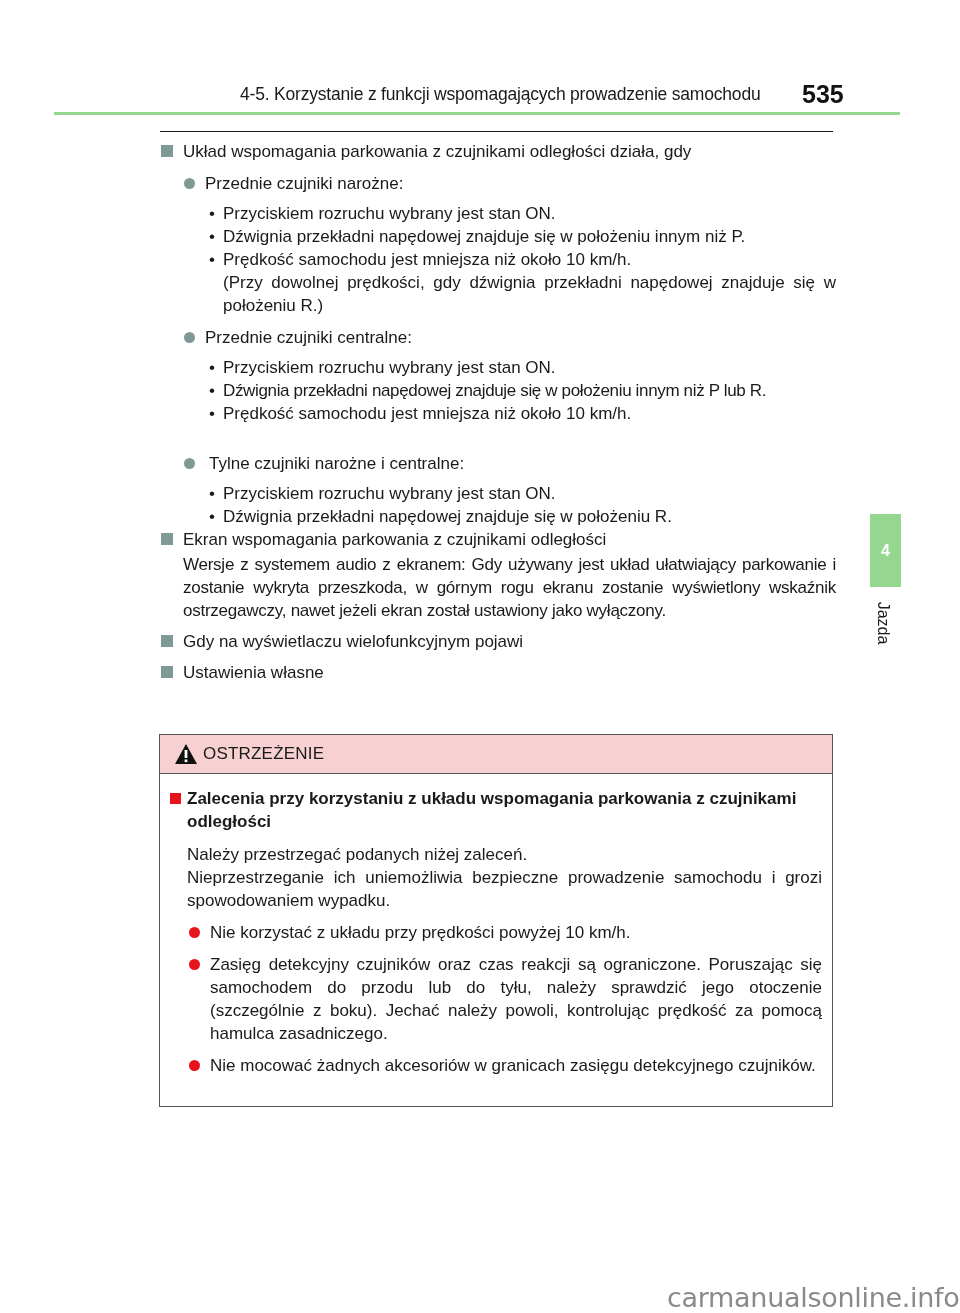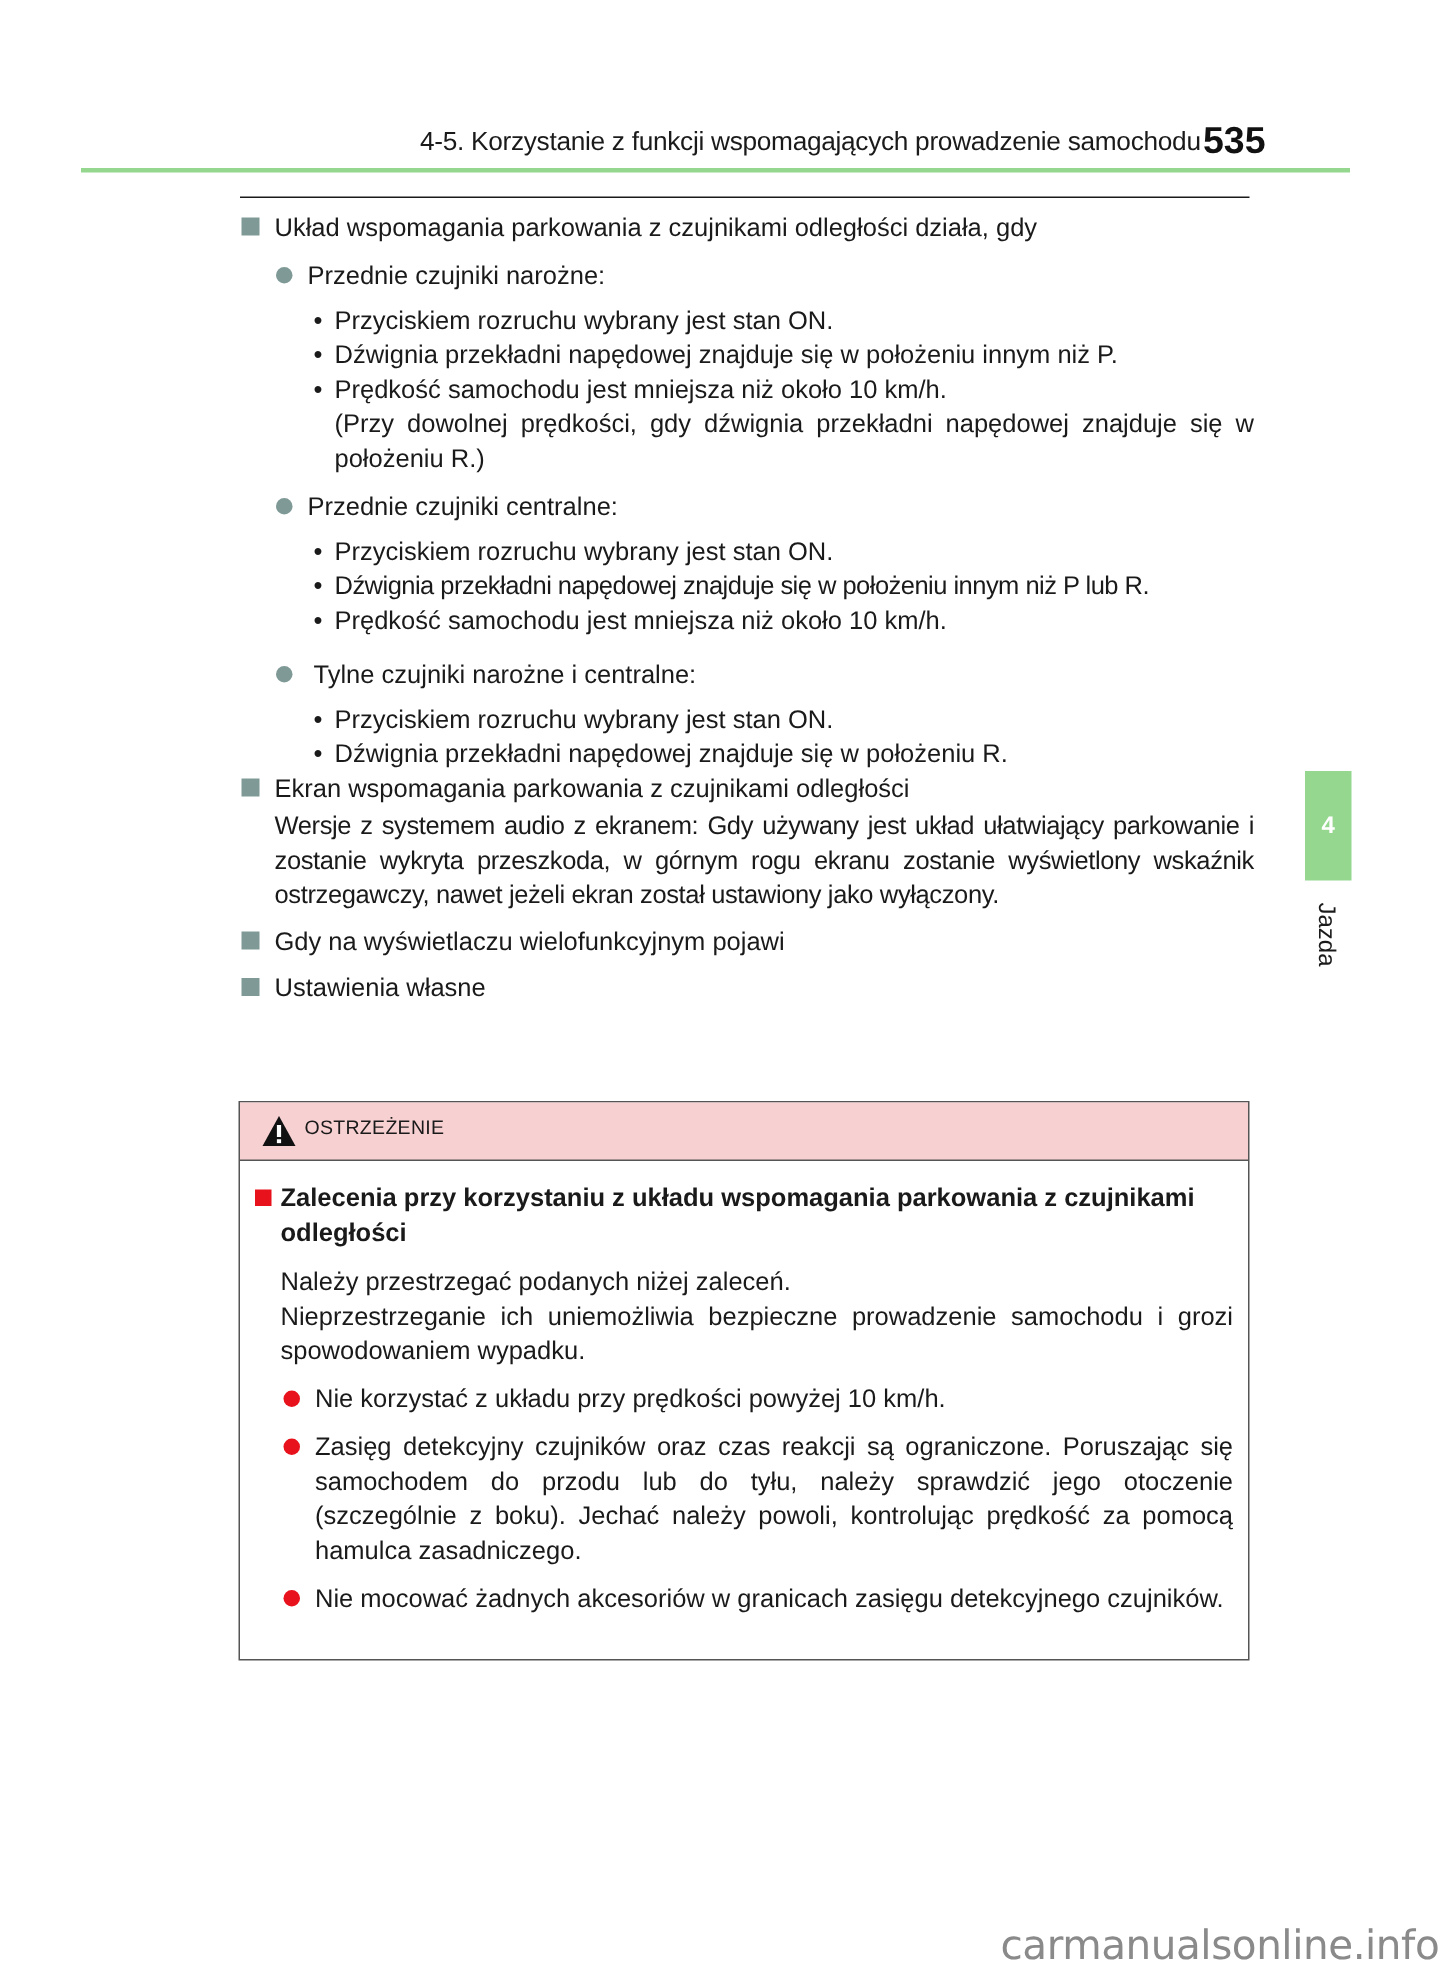--- a/index.html
+++ b/index.html
@@ -3,21 +3,21 @@
 <meta charset="utf-8">
 <style>
   html, body { margin: 0; padding: 0; background: #ffffff; }
   body {
     width: 960px; height: 1313px; position: relative; overflow: hidden;
     font-family: "Liberation Sans", "DejaVu Sans", sans-serif;
     color: #1a1a1a;
   }
   .header-title {
     position: absolute; left: 240px; top: 84px;
-    font-size: 17.5px; letter-spacing: -0.2px; color: #1a1a1a; margin-left: 40px;
+    font-size: 17.5px; letter-spacing: -0.2px; color: #1a1a1a;
   }
   .page-number {
     position: absolute; left: 802px; top: 80px;
     font-size: 25px; font-weight: bold; color: #111;
   }
   .green-rule {
     position: absolute; left: 54px; top: 112px; width: 846px; height: 3px;
     background: #95d78f;
   }
   .black-rule {
@@ -65,21 +65,21 @@
   .warn-box {
     position: absolute; left: 159px; top: 734px; width: 674px; height: 373px;
     border: 1px solid #555; box-sizing: border-box;
   }
   .warn-head {
     height: 38px; background: #f7d0d2; border-bottom: 1px solid #555;
     position: relative;
   }
   .warn-icon { position: absolute; left: 14px; top: 8px; width: 24px; height: 22px; }
   .warn-title {
-    position: absolute; left: 43px; top: 9px; font-size: 13px; color: #1a1a1a;
+    position: absolute; left: 43px; top: 9px; font-size: 17px; color: #1a1a1a;
     letter-spacing: 0.2px;
   }
   .warn-body {
     position: absolute; left: 10px; top: 52px; width: 652px;
     font-size: 17px; line-height: 23px;
   }
   .w-h { position: relative; padding-left: 17px; font-weight: bold; }
   .w-sq {
     position: absolute; left: 0; top: 6px; width: 11px; height: 11px;
     background: #e8121c;
@@ -131,21 +131,21 @@
   <div class="sub" style="margin-top:9px;">
     <span class="dot"></span>
     <span>Przednie czujniki centralne:</span>
   </div>
   <ul class="blist">
     <li><span class="bd">•</span><span>Przyciskiem rozruchu wybrany jest stan ON.</span></li>
     <li style="letter-spacing:-0.35px;"><span class="bd">•</span><span>Dźwignia przekładni napędowej znajduje się w położeniu innym niż P lub R.</span></li>
     <li><span class="bd">•</span><span>Prędkość samochodu jest mniejsza niż około 10 km/h.</span></li>
   </ul>
 
-  <div class="sub" style="margin-top:13px;">
+  <div class="sub" style="margin-top:27px;">
     <span class="dot"></span>
     <span style="padding-left:4px;">Tylne czujniki narożne i centralne:</span>
   </div>
   <ul class="blist">
     <li><span class="bd">•</span><span>Przyciskiem rozruchu wybrany jest stan ON.</span></li>
     <li><span class="bd">•</span><span>Dźwignia przekładni napędowej znajduje się w położeniu R.</span></li>
   </ul>
 
   <div class="h-sec" style="margin-top:0;">
     <span class="sq"></span>

